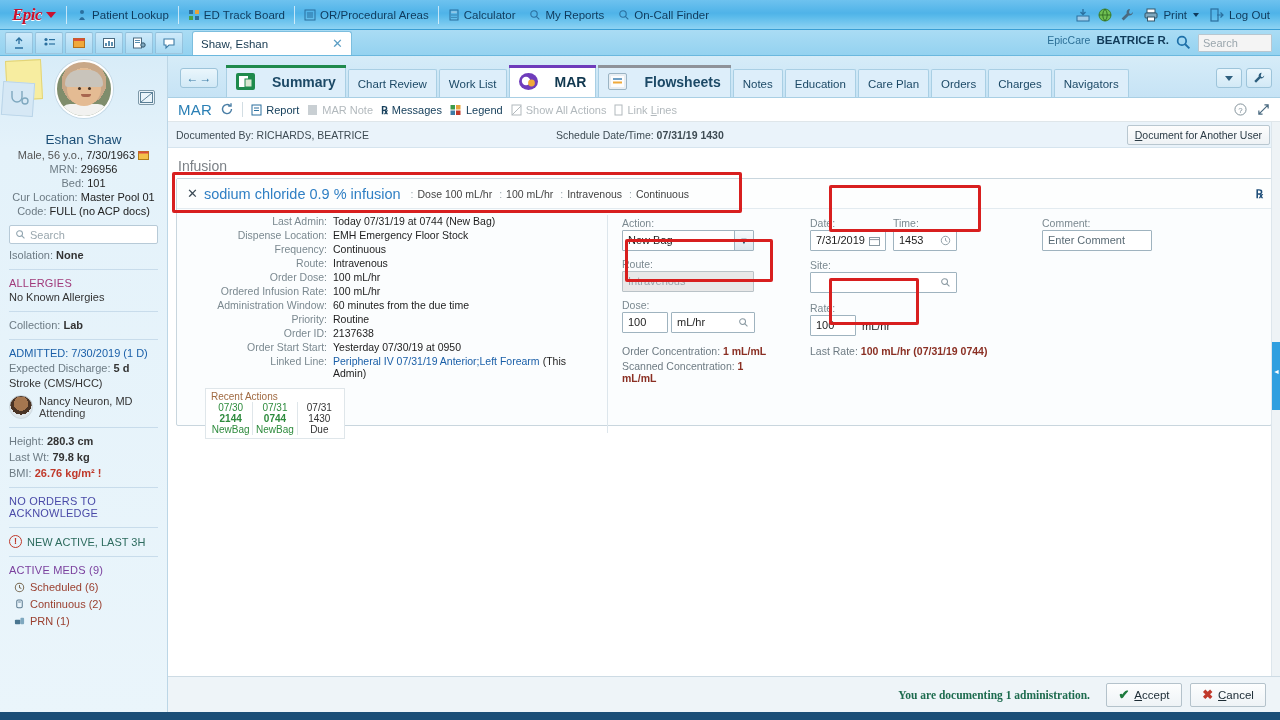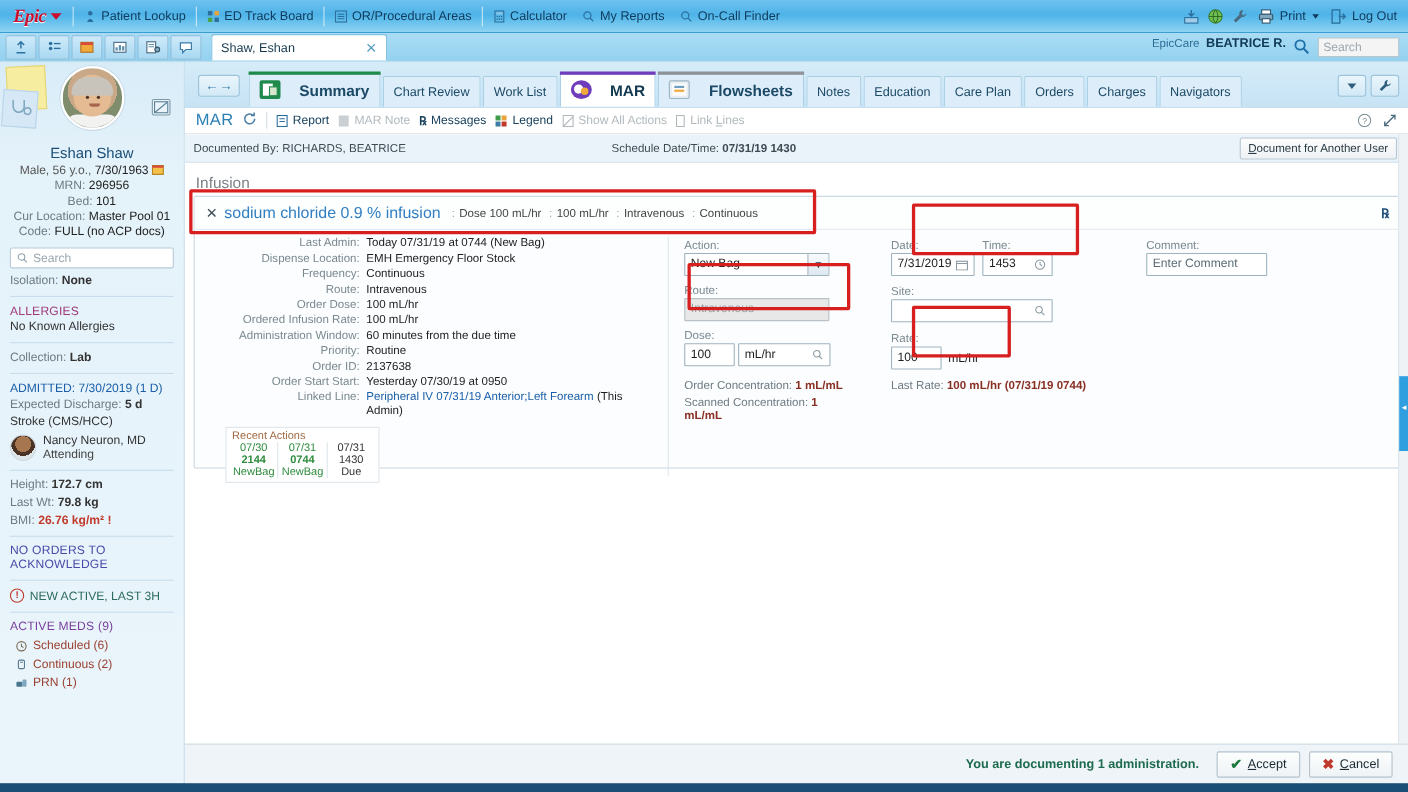--- a/index.html
+++ b/index.html
@@ -320,21 +320,21 @@
     pointer-events: none;
   }
 
   
   .footer {
     position: absolute; left: 168px; top: 676px; width: 1112px; height: 36px;
     background: #eef4f8; border-top: 1px solid #cddbe4;
     display: flex; align-items: center; justify-content: flex-end;
     gap: 8px; padding-right: 14px;
   }
-  .foot-msg { font-size: 11.5px; color: #1d6b4e; font-weight: bold; margin-right: 8px;}
+  .foot-msg { font-size: 11.5px; color: #1d6b4e; font-weight: bold; margin-right: 8px; font-family: Liberation Serif, serif;}
   .fbtn {
     min-width: 76px; height: 24px;
     border: 1px solid #b4c2cb; border-radius: 2px;
     background: linear-gradient(to bottom,#fdfefe,#eef3f6);
     display:flex; align-items:center; justify-content:center; gap:5px;
     font-size: 11.5px; color: #1b2a33; padding: 0 9px;
   }
   .chk { color: #1d7a3c; font-size: 13px; font-weight: bold;}
   .xx { color: #c0392b; font-size: 13px; font-weight: bold;}
 
@@ -589,21 +589,21 @@
     <div class="doc-row">
       <div class="doc-av"></div>
       <div>
         <div>Nancy Neuron, MD</div>
         <div style="color:#444;">Attending</div>
       </div>
     </div>
     <div class="hr"></div>
 
     <div class="sb-row" style="padding-top:7px;">
-      <span class="lbl-grey">Height:</span> <b>172.7 cm</b>
+      <span class="lbl-grey">Height:</span> <b>280.3 cm</b>
     </div>
     <div class="sb-row" style="padding-top:4px;">
       <span class="lbl-grey">Last Wt:</span> <b>79.8 kg</b>
     </div>
     <div class="sb-row" style="padding-top:4px;">
       <span class="lbl-grey">BMI:</span>
       <b class="bmi-red">26.76 kg/m²</b>
       <b class="bmi-red">!</b>
     </div>
     <div class="hr"></div>

